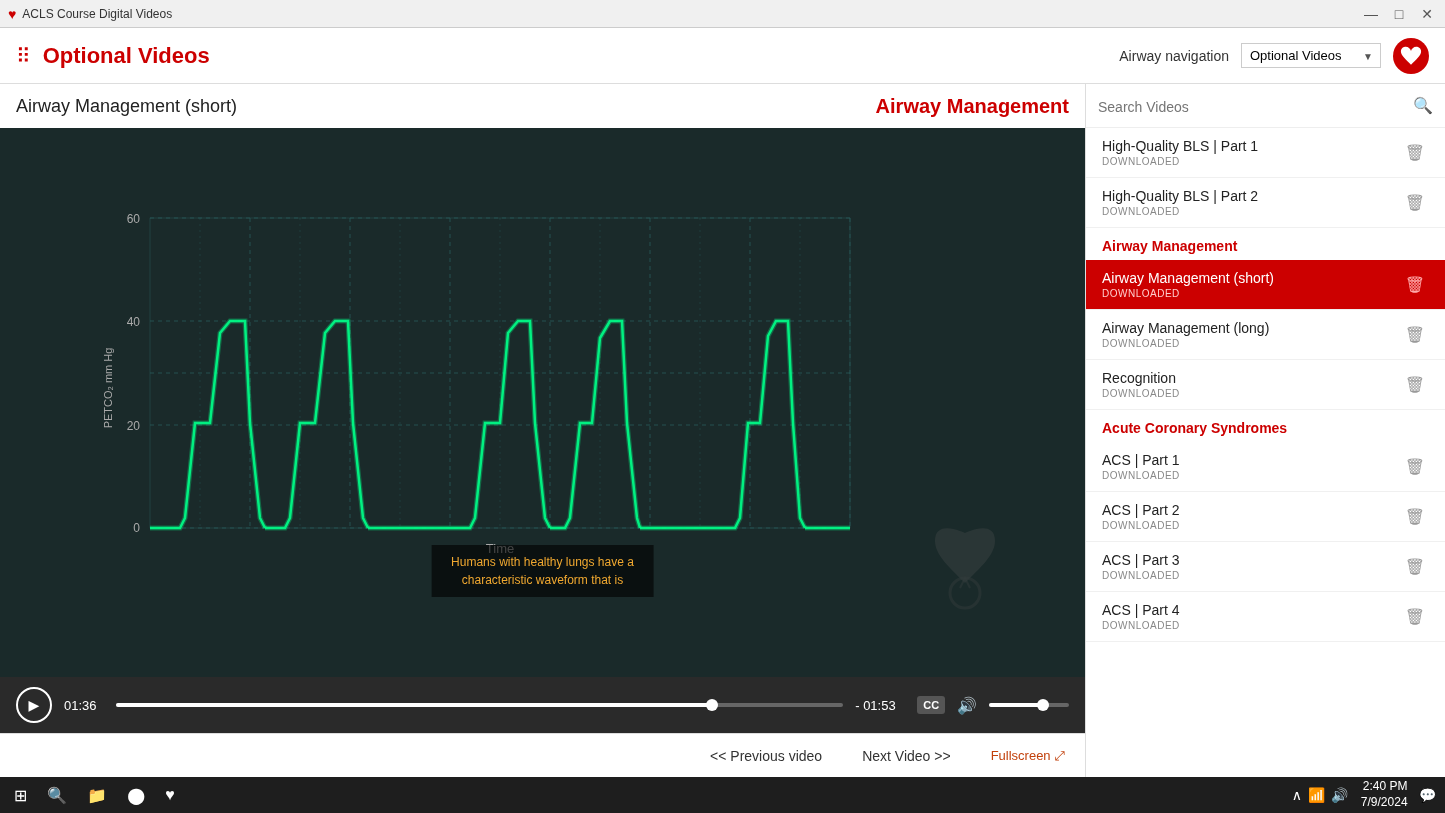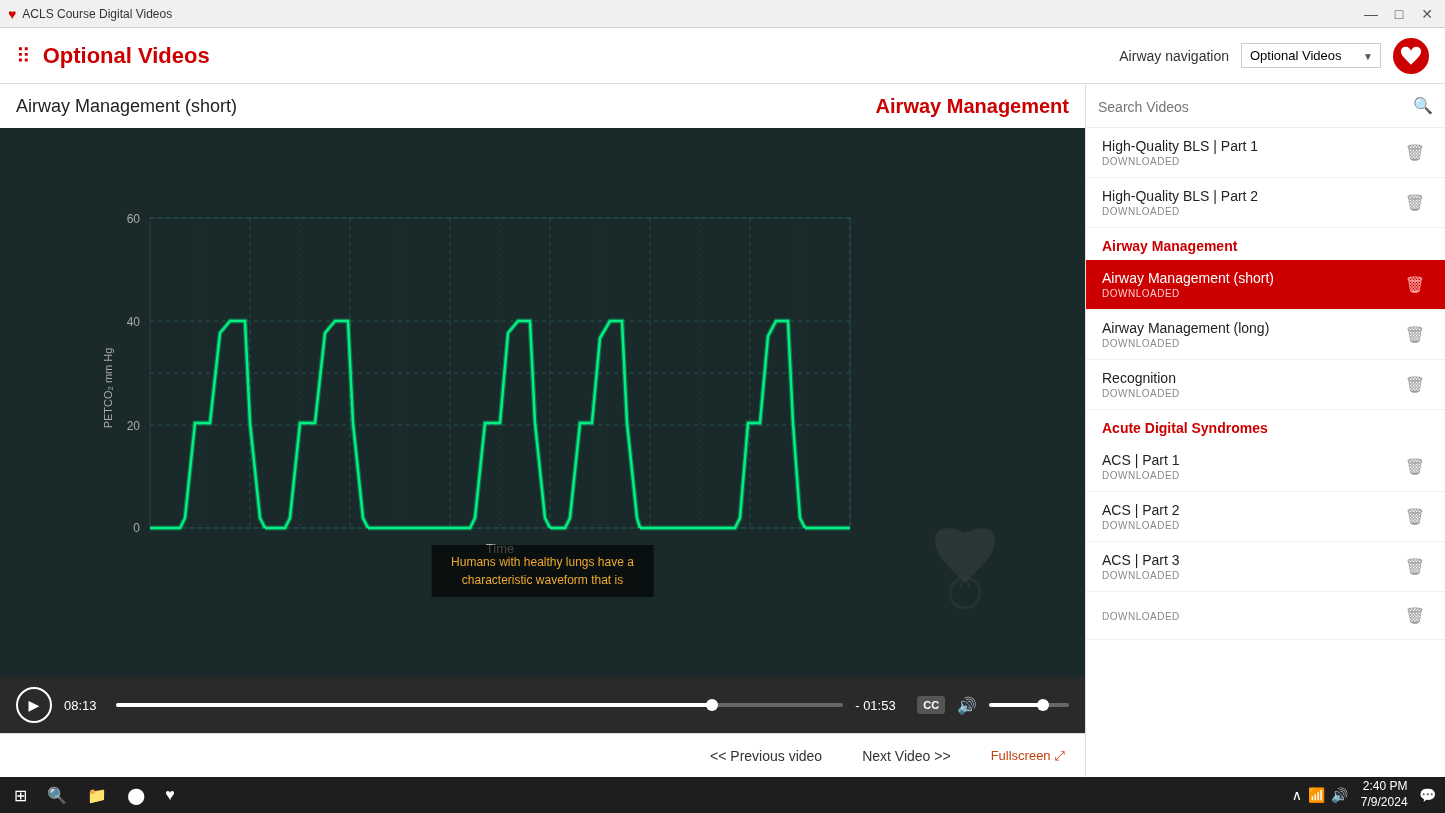--- a/index.html
+++ b/index.html
@@ -423,21 +423,21 @@
       </div>
 
       <div class="subtitle-box">
         <div>Humans with healthy lungs have a</div>
         <div>characteristic waveform that is</div>
       </div>
     </div>
 
     <div class="video-controls">
       <button class="play-btn">▶</button>
-      <span class="time-current">08:13</span>
+      <span class="time-current">01:36</span>
       <div class="progress-bar-container">
         <div class="progress-bar-fill" style="width: 82%;">
           <div class="progress-thumb"></div>
         </div>
       </div>
       <span class="time-remaining">- 01:53</span>
       <button class="cc-btn">CC</button>
       <span class="volume-icon">🔊</span>
       <div class="volume-bar-container">
         <div class="volume-bar-fill" style="width: 68%;"></div>
@@ -496,21 +496,21 @@
       </div>
 
       <div class="video-item">
         <div class="video-item-info">
           <div class="video-item-title">Recognition</div>
           <div class="video-item-status">DOWNLOADED</div>
         </div>
         <button class="delete-btn">🗑</button>
       </div>
 
-      <div class="section-header">Acute Digital Syndromes</div>
+      <div class="section-header">Acute Coronary Syndromes</div>
       <div class="video-item">
         <div class="video-item-info">
           <div class="video-item-title">ACS | Part 1</div>
           <div class="video-item-status">DOWNLOADED</div>
         </div>
         <button class="delete-btn">🗑</button>
       </div>
       <div class="video-item">
         <div class="video-item-info">
           <div class="video-item-title">ACS | Part 2</div>
@@ -520,20 +520,21 @@
       </div>
       <div class="video-item">
         <div class="video-item-info">
           <div class="video-item-title">ACS | Part 3</div>
           <div class="video-item-status">DOWNLOADED</div>
         </div>
         <button class="delete-btn">🗑</button>
       </div>
       <div class="video-item">
         <div class="video-item-info">
+          <div class="video-item-title">ACS | Part 4</div>
           <div class="video-item-status">DOWNLOADED</div>
         </div>
         <button class="delete-btn">🗑</button>
       </div>
     </div>
   </div>
 </div>
 
 <div class="taskbar">
   <div class="taskbar-left">

